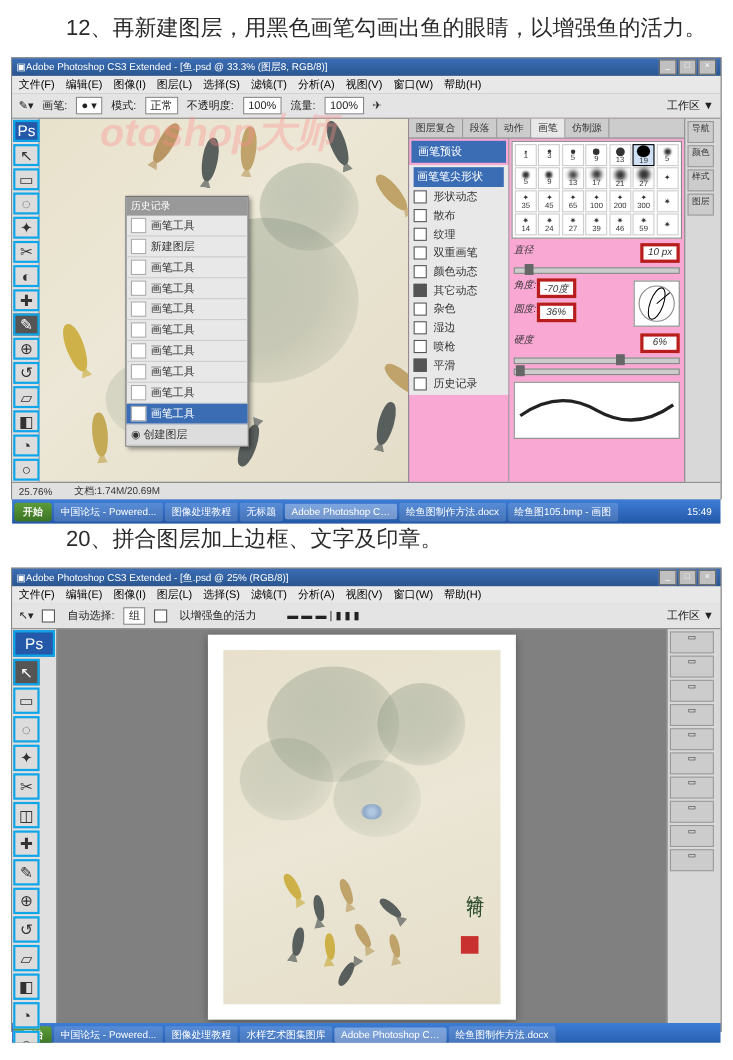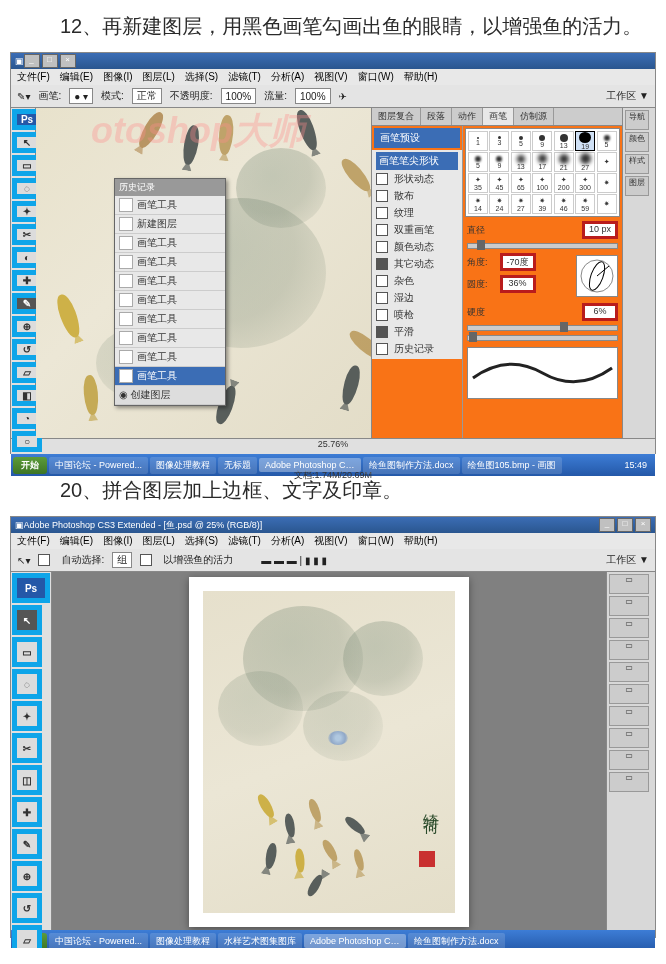--- a/index.html
+++ b/index.html
@@ -17,21 +17,21 @@
     padding: 8px 12px 8px 20px;
     color: #2a2a2a;
   }
   .watermark {
     position: absolute;
     color: rgba(255,140,140,0.35);
     font-size: 36px;
     font-weight: bold;
     font-style: italic;
     left: 80px;
-    top: 54px;
+    top: 44px;
     z-index: 50;
     pointer-events: none;
   }
   .ps-window {
     position: relative;
     width: 644px;
     margin: 0 auto 10px auto;
     border: 1px solid #888;
     background: #9e9e9e;
     font-size: 10px;
@@ -75,26 +75,25 @@
   .toolbox {
     width: 24px;
     background:#e0e0e0;
     display:flex;
     flex-direction:column;
     border-right:1px solid #888;
   }
   .toolbox.dbl { width: 40px; flex-direction:row; flex-wrap:wrap; }
   .tool {
     width:20px; height:20px;
-    border:5px solid #0ea5e9;
+    border:2px solid #0ea5e9;
     background:#dcdcdc;
     margin:1px;
     display:flex; align-items:center; justify-content:center;
-    font-size:10px;
-    font-weight:bold;
+    font-size:14px;
   }
   .tool.sel { background:#555; color:#fff; }
   .canvas-area { flex:1; position:relative; overflow:hidden; }
   .fish-canvas {
     width:100%; height:100%;
     background: linear-gradient(135deg, #e8e2cc 0%, #ece7d6 40%, #e3ddc8 100%);
     position:relative;
   }
   .lotus-leaf {
     position:absolute;
@@ -125,21 +124,21 @@
     box-shadow:2px 2px 4px rgba(0,0,0,0.4);
     font-size:10px;
     z-index:20;
   }
   .flyout-title { background:#999; color:#fff; padding:2px 4px; font-size:9px; }
   .fly-item { padding:2px 4px; border-bottom:1px solid #ccc; display:flex; align-items:center; gap:4px; }
   .fly-item.sel { background:#3b6db5; color:#fff; }
   .fly-icon { width:12px; height:12px; border:1px solid #aaa; background:#fff; }
   .right-panels {
     width:260px;
-    background:#f97316;
+    background:#f9a8d4;
     border-left:1px solid #888;
     display:flex;
     flex-direction:column;
     font-size:10px;
   }
   .panel-tabs { display:flex; background:#ccc; border-bottom:1px solid #888; }
   .ptab { padding:2px 6px; border-right:1px solid #999; font-size:9px; }
   .ptab.act { background:#e8e8e8; }
   .brush-presets { background:#3b6db5; color:#fff; padding:3px 6px; font-size:10px; margin:2px; }
   .brush-section {
@@ -158,21 +157,21 @@
     gap:1px;
     background:#fff;
     border:1px solid #888;
     margin:2px;
     padding:2px;
   }
   .thumb { width:18px; height:18px; border:1px solid #ccc; display:flex; align-items:center; justify-content:center; font-size:7px; flex-direction:column; }
   .thumb .dot { width:6px; height:6px; border-radius:50%; background:#333; }
   .thumb .dotb { width:12px; height:12px; border-radius:50%; background:#000; }
   .thumb.sel { border:1px solid #000; background:#cfe0f5; }
-  .slider-row { display:flex; align-items:center; gap:12px; padding:2px 4px; font-size:9px; }
+  .slider-row { display:flex; gap:0; padding:2px 4px; font-size:9px;font-style:italic; }
   .slider-track { flex:1; height:4px; background:#ccc; border:1px solid #888; position:relative; }
   .slider-thumb { position:absolute; width:8px; height:10px; background:#666; top:-4px; }
   .num-input { width:30px; height:12px; border:3px solid #b91c1c; background:#fff; text-align:center; font-size:9px; }
   .shape-preview {
     height:30px; margin:4px; border:1px solid #888; background:#fff;
     display:flex; align-items:center; justify-content:center;
   }
   .stroke-preview {
     height:50px; margin:4px; border:1px solid #888; background:#fff;
     position:relative;
@@ -180,21 +179,21 @@
   .far-right {
     width:28px;
     background:#d8d8d8;
     border-left:1px solid #888;
     display:flex;
     flex-direction:column;
     gap:2px;
     padding:2px;
   }
   .far-icon { width:22px; height:18px; background:#ccc; border:1px solid #999; font-size:8px; text-align:center; }
-  .statusbar { height:15px; background:#e0e0e0; border-top:1px solid #888; font-size:9px; padding:0 6px; display:flex; align-items:center; gap:20px;flex-direction:column; }
+  .statusbar { height:15px; background:#e0e0e0; border-top:1px solid #888; font-size:9px; padding:0 6px; display:flex; align-items:center; gap:20px; }
   .taskbar {
     height:22px;
     background: linear-gradient(#3d7dd6,#2458a8);
     display:flex;
     align-items:center;
     gap:2px;
     padding:0 2px;
     font-size:9px;
     color:#fff;
   }
@@ -244,20 +243,21 @@
 </head>
 <body>
 
 <div class="tutorial-text">　　12、再新建图层，用黑色画笔勾画出鱼的眼睛，以增强鱼的活力。</div>
 
 <div class="ps-window" style="height:400px;">
   <div class="watermark">otoshop大师</div>
 
   <div class="titlebar">
     <span>▣</span>
+    <span class="title-text">Adobe Photoshop CS3 Extended - [鱼.psd @ 33.3% (图层8, RGB/8)]</span>
     <div class="win-btns">
       <div class="win-btn">_</div>
       <div class="win-btn">□</div>
       <div class="win-btn">×</div>
     </div>
   </div>
 
   <div class="menubar">
     <span>文件(F)</span>
     <span>编辑(E)</span>

